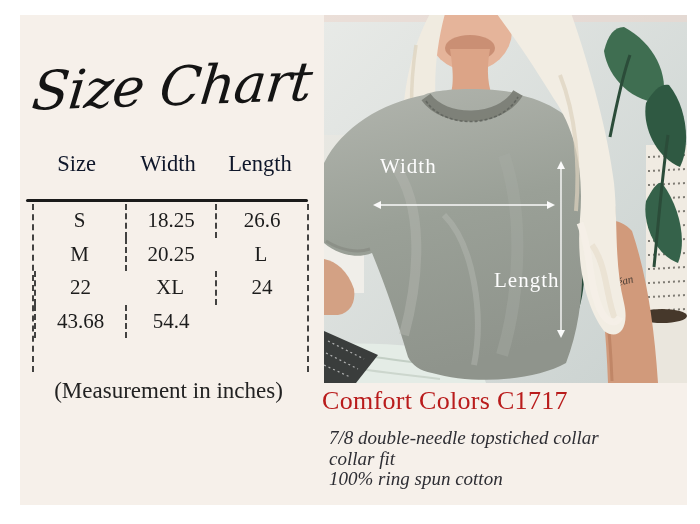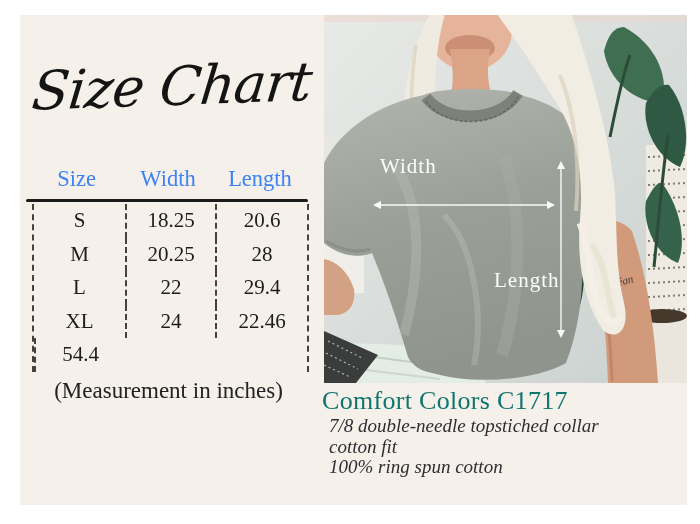--- a/index.html
+++ b/index.html
@@ -7,36 +7,36 @@
           font-family:"Liberation Serif",serif;}
   .panel{position:absolute;left:20px;top:15px;width:667px;height:490px;background:#f6f0ea;}
 
   
   .title{position:absolute;left:20px;top:20px;width:304px;height:132px;
          display:flex;align-items:center;justify-content:center;
          font-family:"DejaVu Serif",serif;font-style:italic;font-size:54px;color:#141414;
          letter-spacing:-1px;transform:skewX(-8deg) rotate(-2deg);white-space:nowrap;}
 
   
-  .thead{position:absolute;left:30px;top:166px;width:277px;display:grid;
-         grid-template-columns:93px 90px 94px;font-size:22.5px;color:#3b82f6;}
+  .thead{position:absolute;left:30px;top:151px;width:277px;display:grid;
+         grid-template-columns:93px 90px 94px;font-size:22.5px;color:#0f172a;}
   .thead span{text-align:center;}
   .hline{position:absolute;left:26px;top:199px;width:282px;height:3px;background:#1b1b1b;border-radius:2px;}
   .tbody{position:absolute;left:32px;top:204px;width:273px;height:168px;display:grid;
          grid-template-columns:91px 90px 92px;grid-auto-rows:33.5px;
          border-left:2px dashed rgba(35,35,35,.85);border-right:2px dashed rgba(35,35,35,.85);}
   .cell{display:flex;align-items:center;justify-content:center;font-size:21px;color:#1c1c1c;}
   .cell.mid{border-left:2px dashed rgba(35,35,35,.85);}
   .note{position:absolute;left:30px;top:378px;width:277px;text-align:center;
         font-size:23px;color:#222;}
 
   
   .product{position:absolute;left:322px;top:386px;width:370px;}
-  .product-name{font-size:26px;color:#0f766e;letter-spacing:.3px;}
-  .features{margin-top:0;padding-left:7px;font-style:italic;font-size:19px;
+  .product-name{font-size:26px;color:#b91c1c;letter-spacing:.3px;}
+  .features{margin-top:12px;padding-left:7px;font-style:italic;font-size:19px;
             line-height:20.5px;color:#2e2e34;}
 
   
   .photo{position:absolute;left:324px;top:15px;width:363px;height:368px;overflow:hidden;background:#d2d8d6;}
   .photo svg{display:block;}
 </style>
 </head>
 <body>
 
 <div class="canvas">
@@ -47,30 +47,28 @@
   <div class="thead">
     <span>Size</span>
     <span>Width</span>
     <span>Length</span>
   </div>
   <div class="hline"></div>
 
   <div class="tbody">
     <span class="cell">S</span>
     <span class="cell mid">18.25</span>
-    <span class="cell mid">20.6</span>
+    <span class="cell mid">26.6</span>
     <span class="cell">M</span>
     <span class="cell mid">20.25</span>
-    <span class="cell mid">28</span>
     <span class="cell">L</span>
     <span class="cell mid">22</span>
-    <span class="cell mid">29.4</span>
     <span class="cell">XL</span>
     <span class="cell mid">24</span>
-    <span class="cell mid">22.46</span>
+    <span class="cell mid">43.68</span>
     <span class="cell mid">54.4</span>
   </div>
 
   <div class="note">(Measurement in inches)</div>
 
   <div class="photo">
     <svg width="363" height="368" viewBox="0 0 363 368" xmlns="http://www.w3.org/2000/svg" font-family="Liberation Serif, serif">
       <defs>
         <linearGradient id="wall" x1="0" y1="0" x2="1" y2="1">
           <stop offset="0" stop-color="#e8eae7"></stop>
@@ -191,17 +189,17 @@
         <polygon points="237,146 233,154 241,154" fill="#ffffff" opacity="0.95"></polygon>
         <polygon points="237,323 233,315 241,315" fill="#ffffff" opacity="0.95"></polygon>
       </g>
     </svg>
   </div>
 
   <div class="product">
     <div class="product-name">Comfort Colors C1717</div>
     <div class="features">
       <div>7/8 double-needle topstiched collar</div>
-      <div>cotton fit</div>
+      <div>collar fit</div>
       <div>100% ring spun cotton</div>
     </div>
   </div>
 </div>
 
 </body></html>

